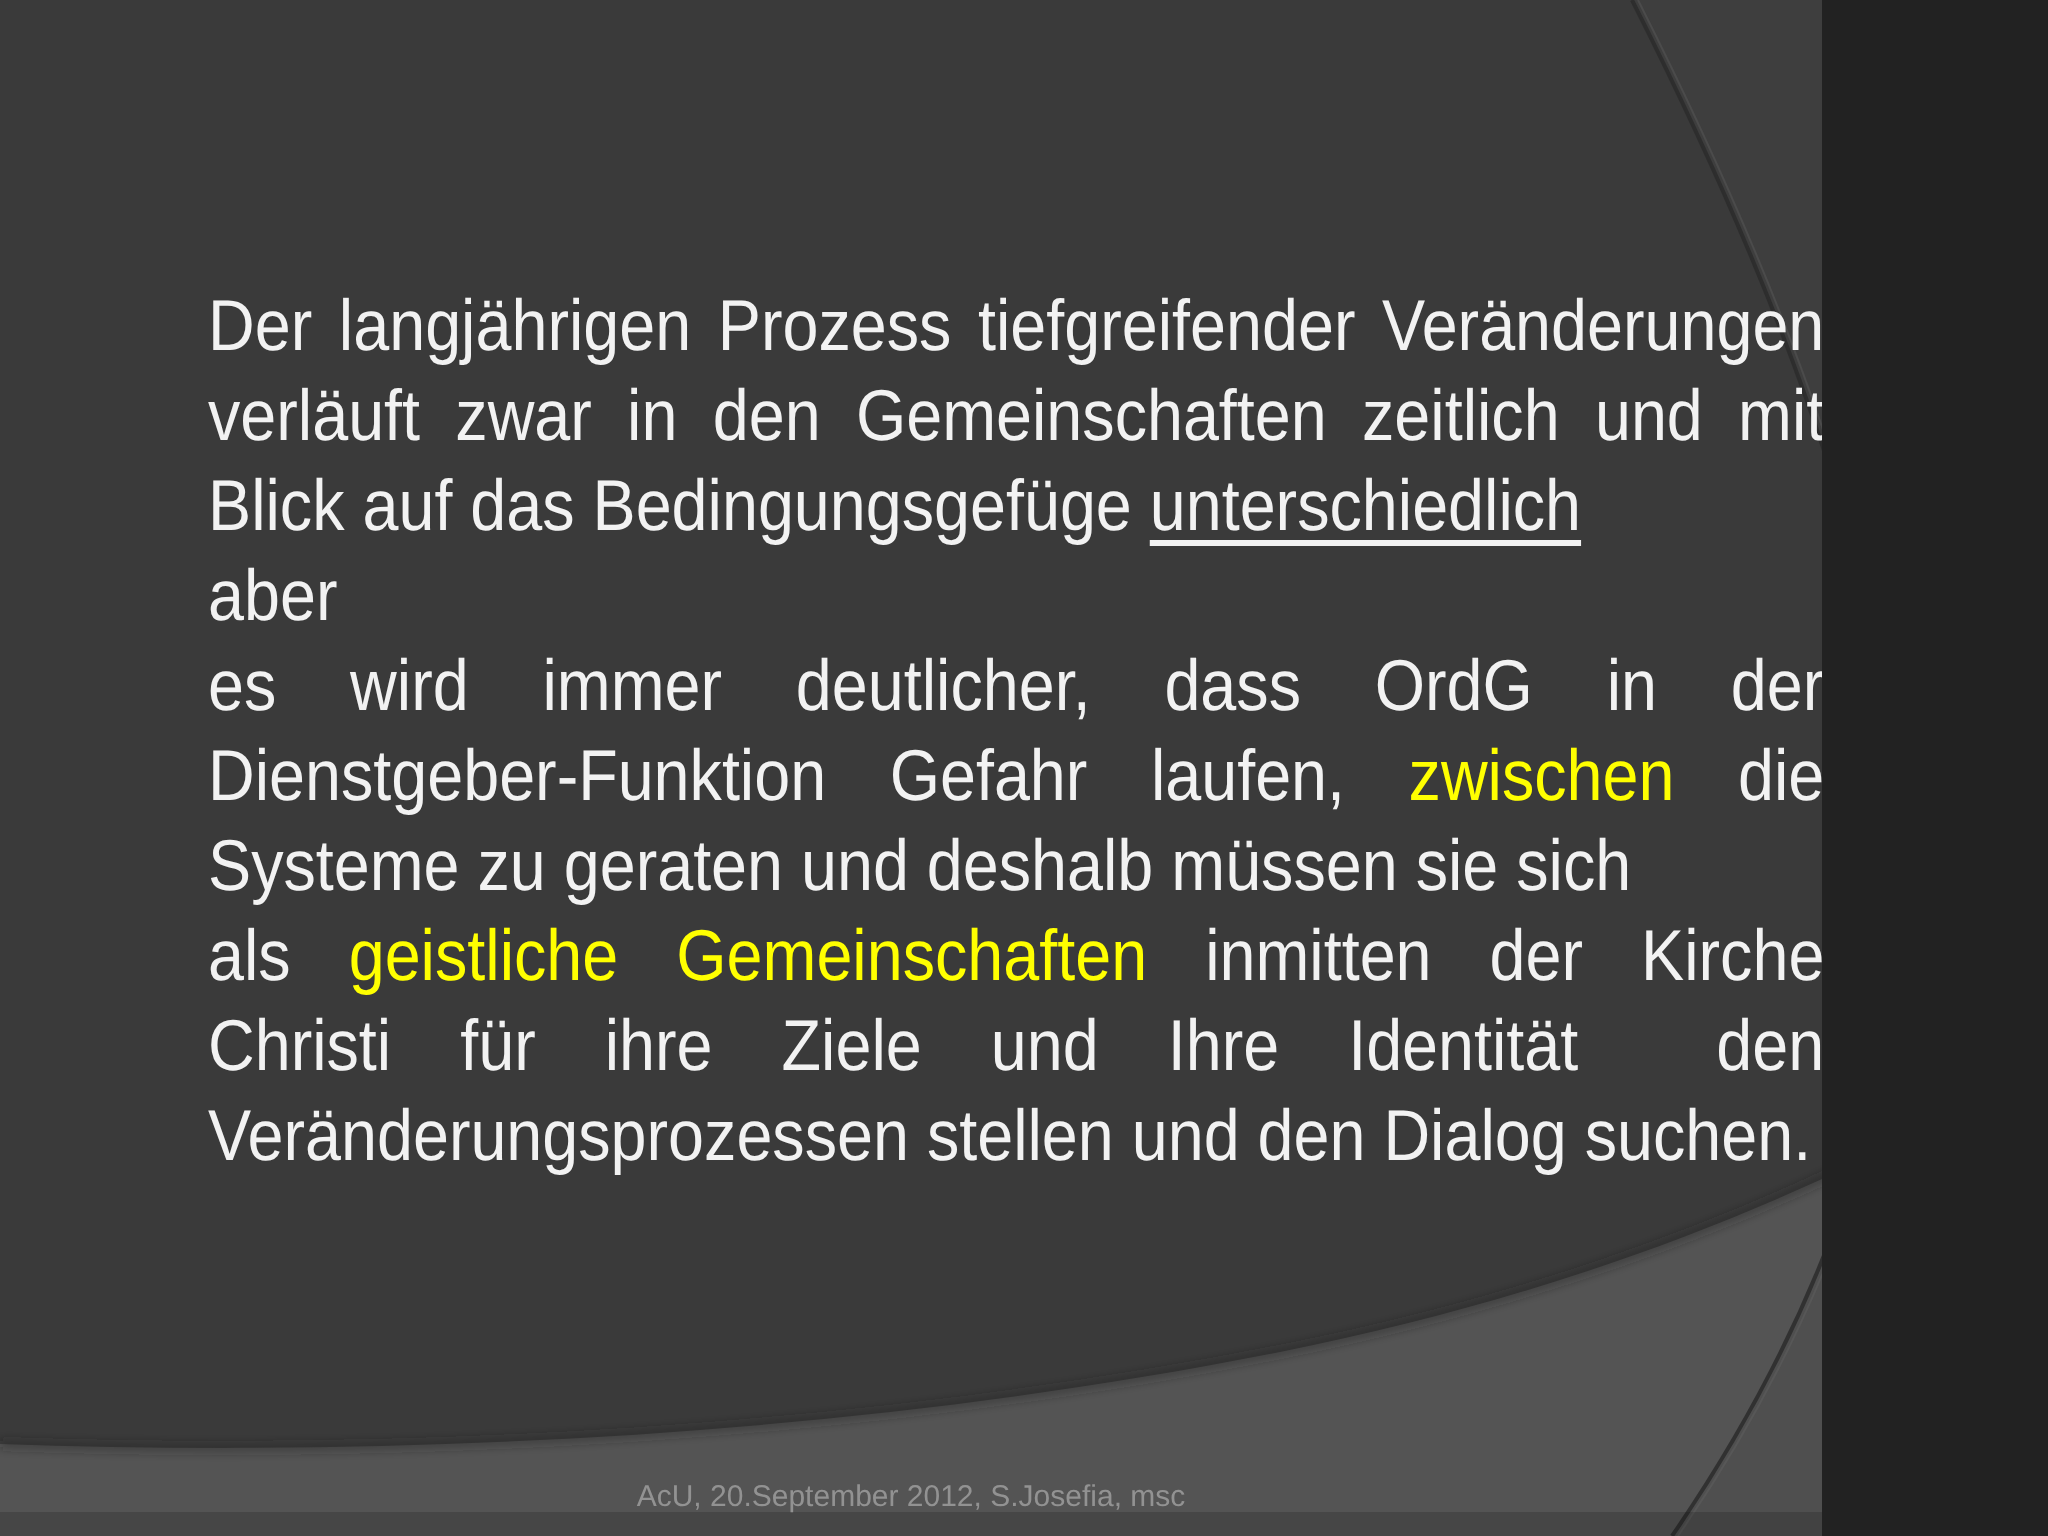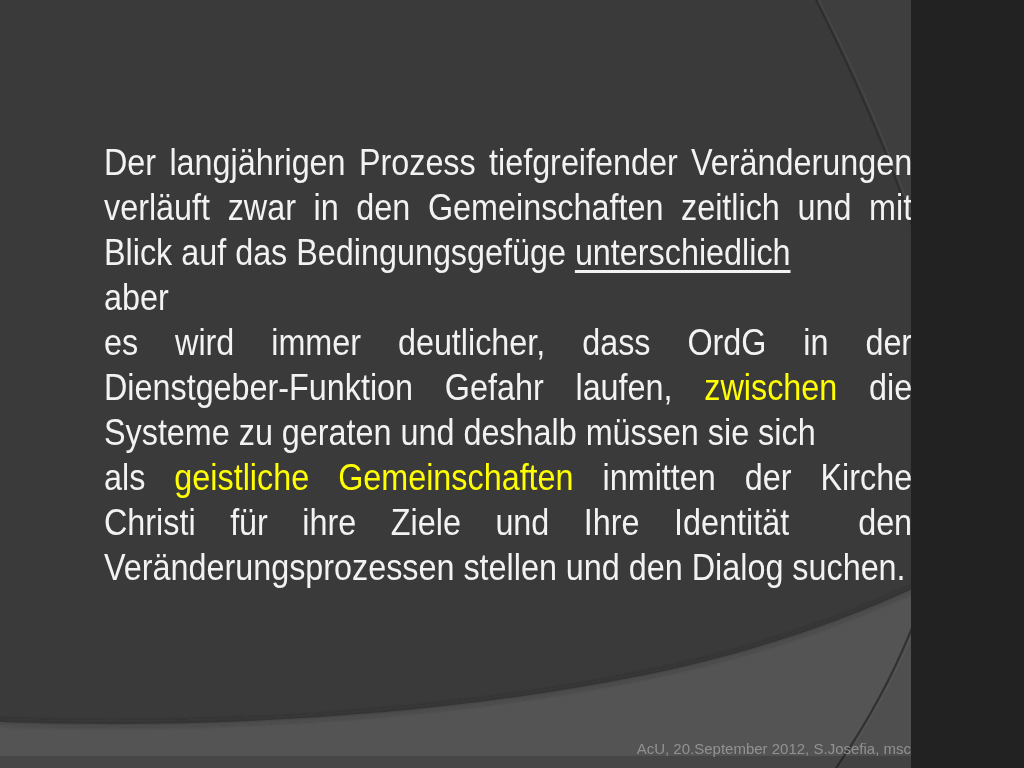--- a/index.html
+++ b/index.html
@@ -16,21 +16,21 @@
     letter-spacing:0;
   }
   .para{margin:0;}
   .tline{height:45px;white-space:nowrap;}
   .tline.justify{display:flex;justify-content:space-between;}
   .tline.left{text-align:left;}
   .tline span{white-space:pre;line-height:45px;}
   .hl{color:#ffff00;}
   .u{text-decoration:underline;text-underline-offset:5px;text-decoration-thickness:2.5px;}
   .footer-text{
-    position:absolute;left:0;right:0;top:740px;text-align:right;
+    position:absolute;left:0;right:0;top:740px;text-align:center;
     font-size:15px;line-height:18px;color:#929292;
   }
   .page-number{
     position:absolute;right:27px;top:740px;
     font-size:15px;line-height:18px;color:#8d8d8d;text-align:right;margin-top:40px;
   }
 </style>
 </head>
 <body>
 

